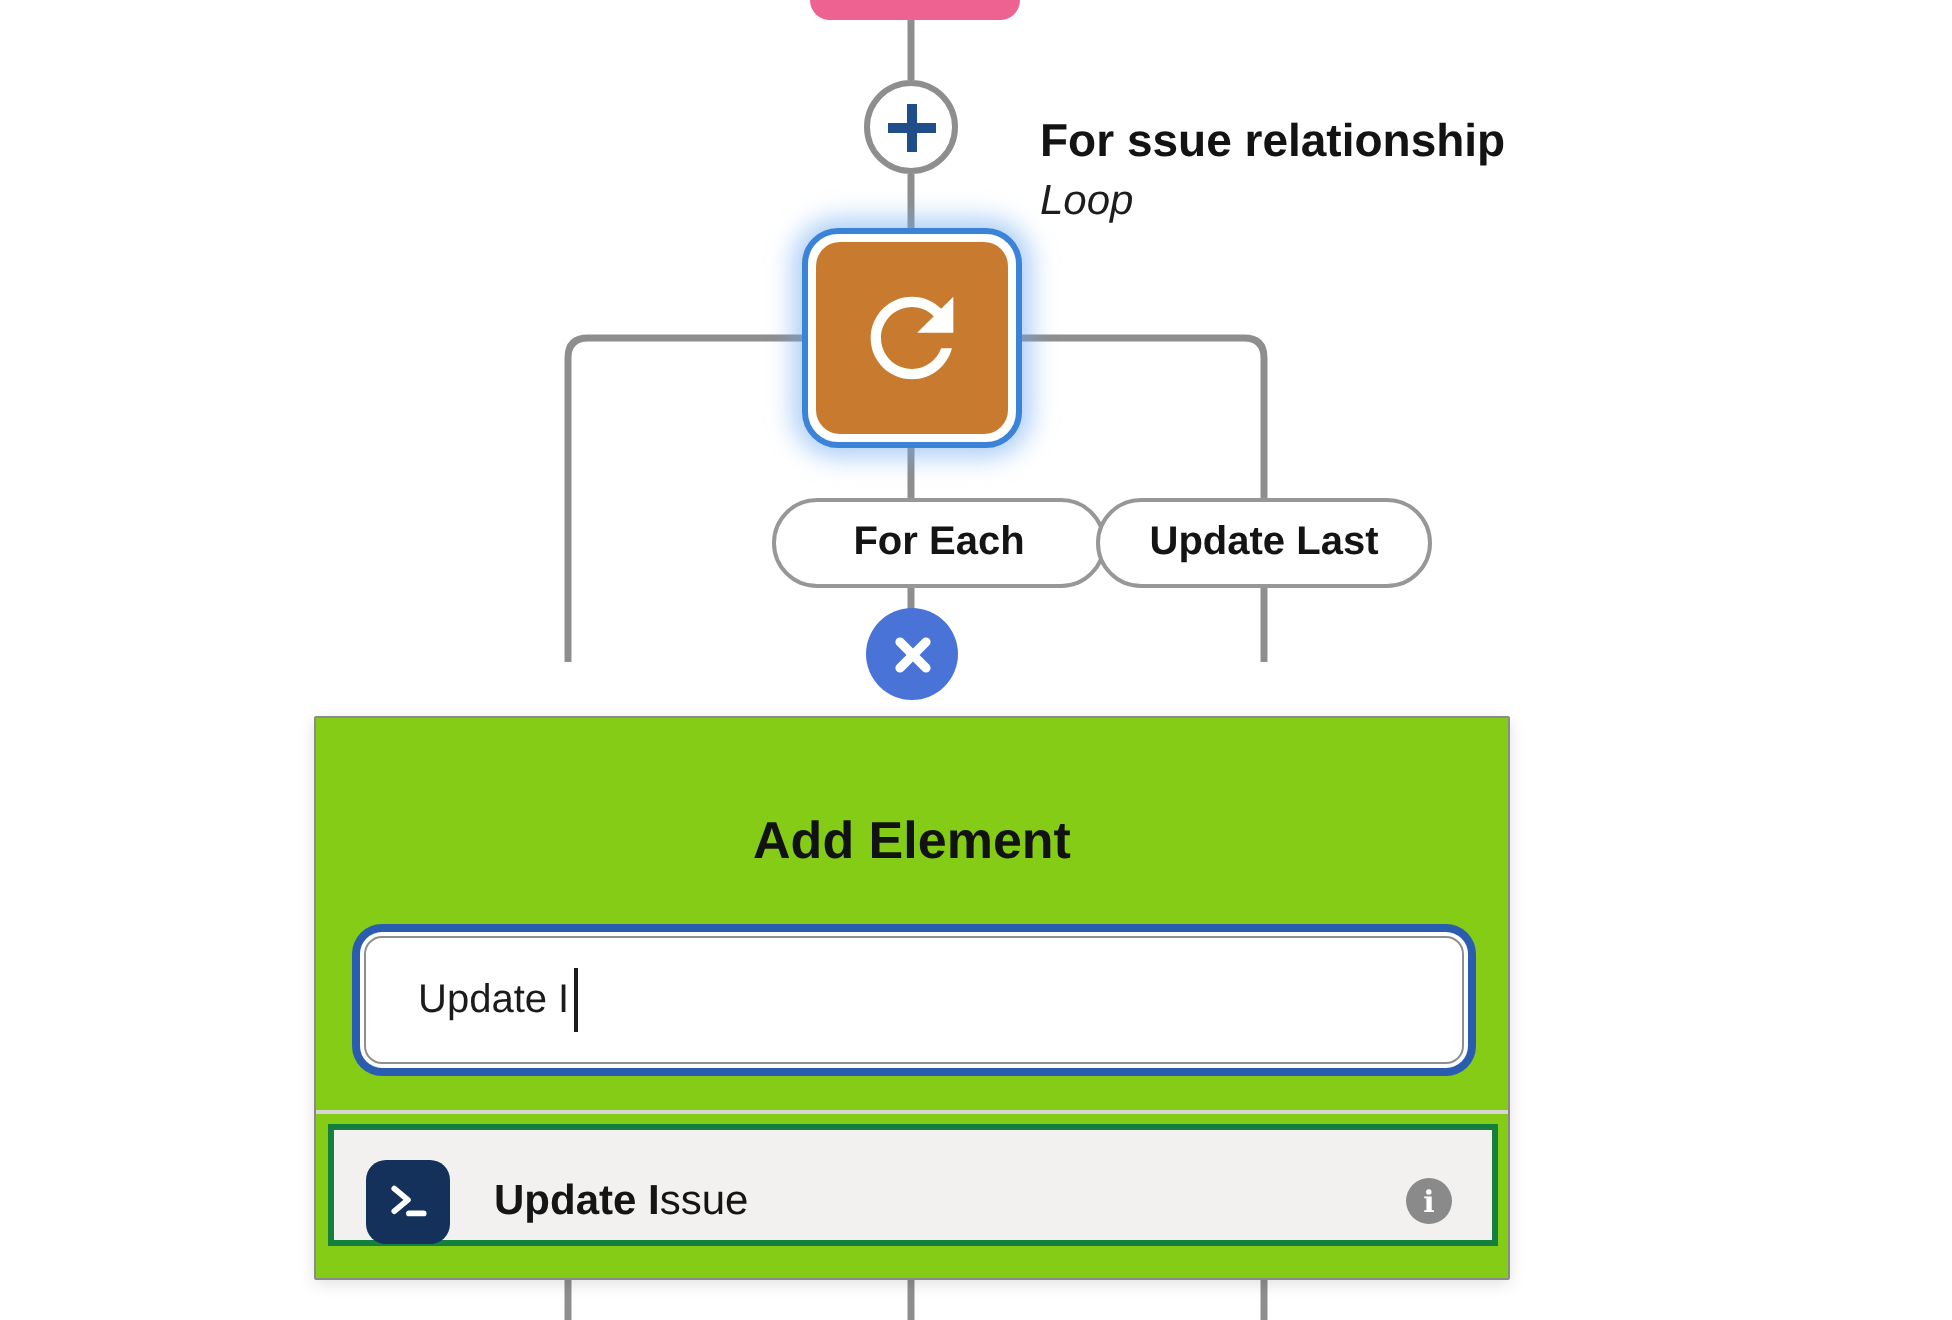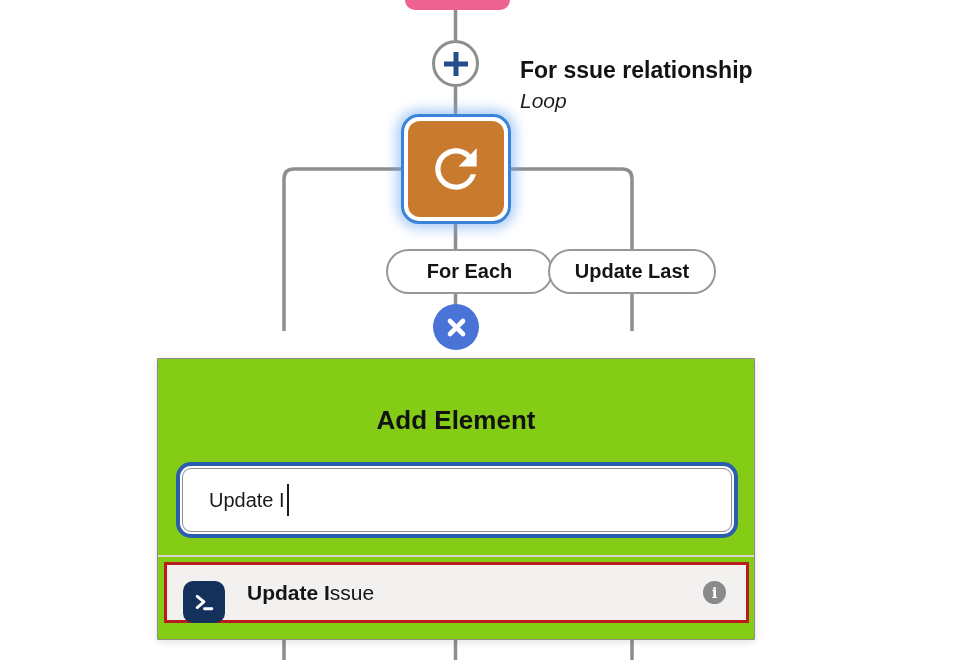--- a/index.html
+++ b/index.html
@@ -70,22 +70,22 @@
   .caret {
     display:inline-block; width:2px; height:32px; background:#1b1b1b;
     margin-left:2px; animation:blink 1.1s steps(1) infinite;
   }
   @keyframes blink { 50% { opacity:0; } }
   .divider {
     position:absolute; left:0; right:0; top:196px; height:1.5px; background:#D6D5D2;
   }
   .result-row {
     position:absolute; left:6px; top:203px; width:585px; height:61px;
-    background:#F2F1EF; border:3px solid #b91c1c;
-    display:flex; align-items:flex-start; padding:16px 20px 0 16px; cursor:pointer;
+    background:#F2F1EF; border:3px solid #15803d;
+    display:flex; align-items:center; padding:16px 20px 0 16px; cursor:pointer;
   }
   .terminal-badge {
     width:42px; height:42px; background:#14315C; border-radius:10px;
     display:grid; place-items:center; flex:0 0 auto;
   }
   .result-label { margin-left:22px; font-size:21px; color:#151515; }
   .result-label .match { font-weight:700; }
   .info-btn {
     margin-left:auto; width:23px; height:23px; border-radius:50%;
     background:#8A8A8A; color:#ffffff; display:grid; place-items:center;

